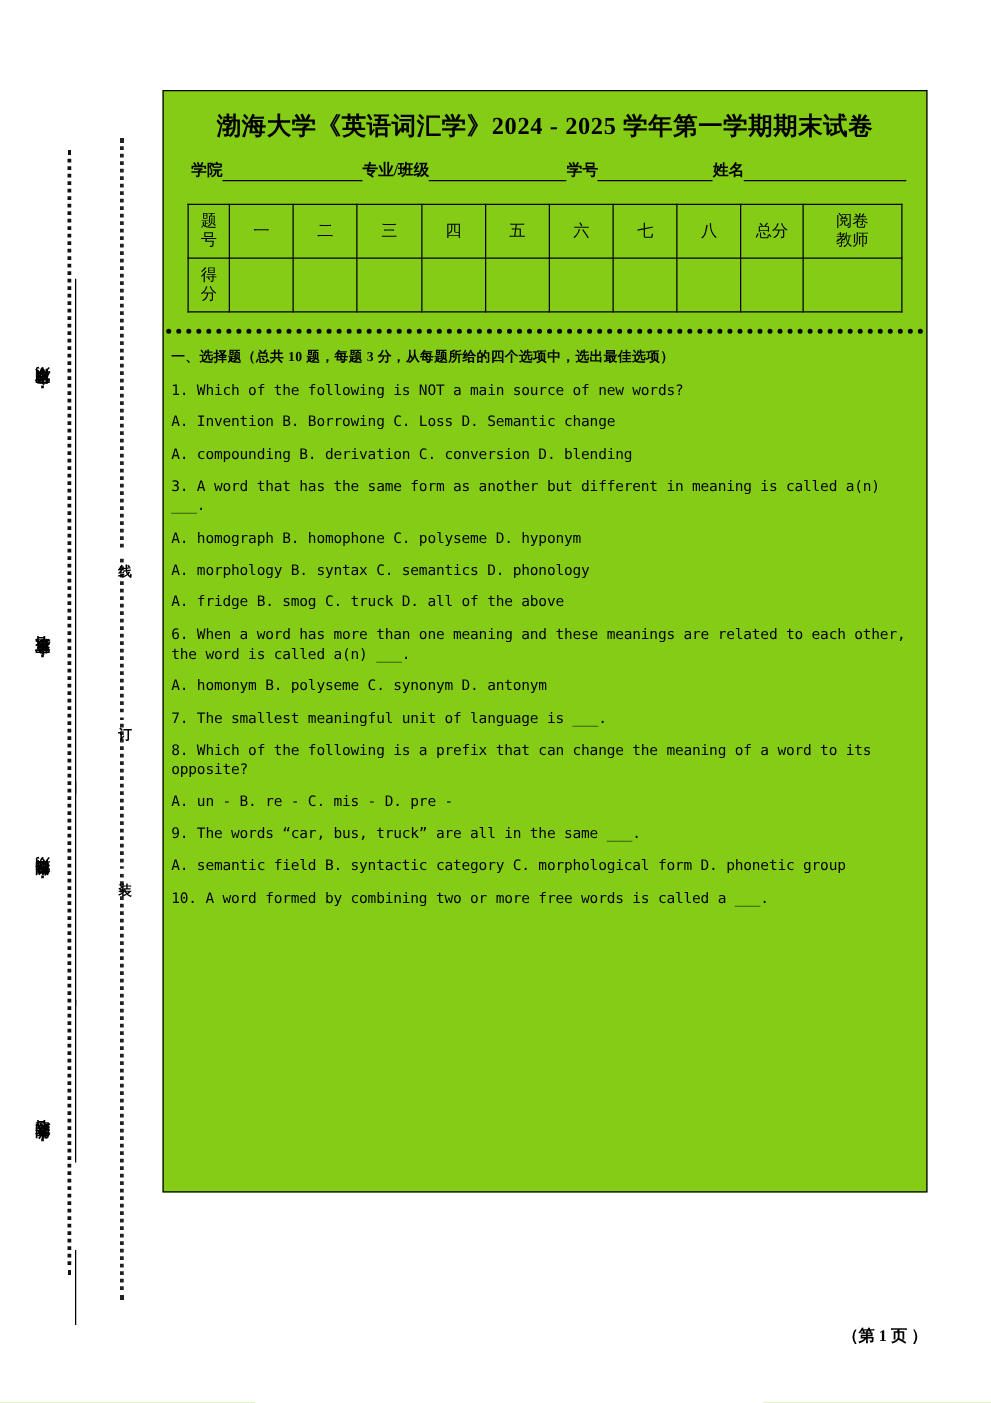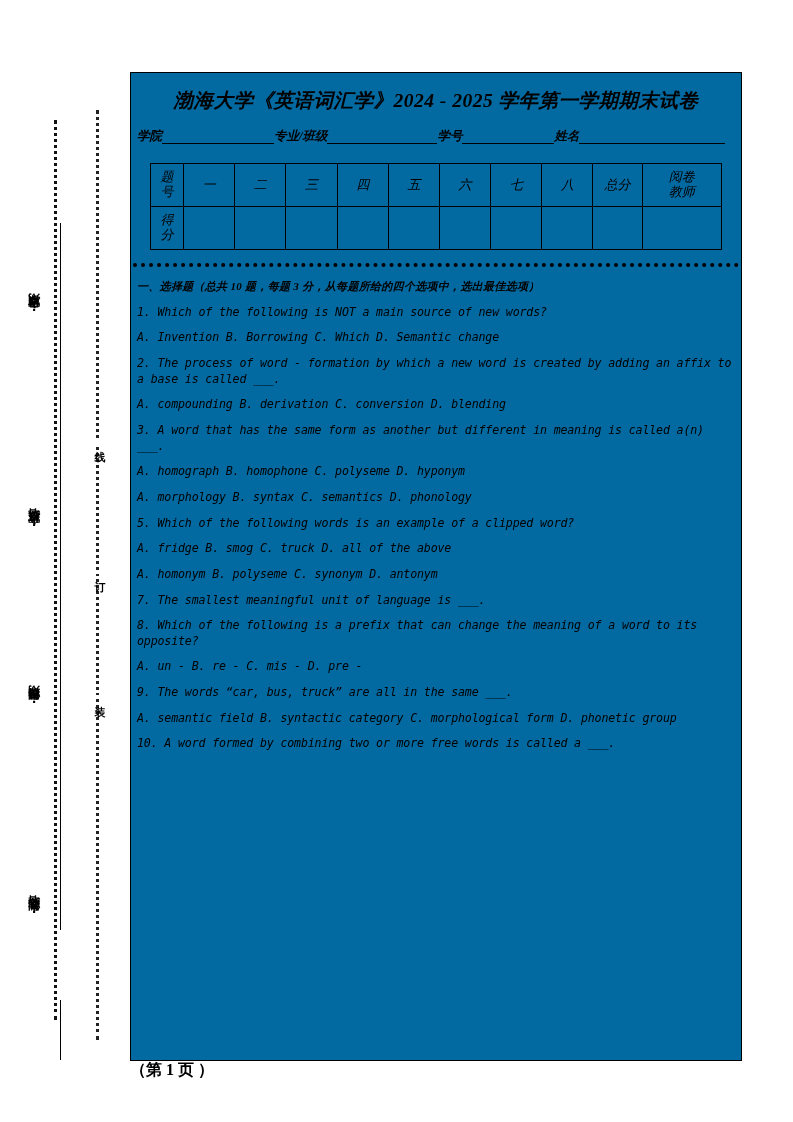--- a/index.html
+++ b/index.html
@@ -58,42 +58,41 @@
     padding: 2px 0;
     color: #000;
   }
 
   
   #sheet {
     position: absolute;
     left: 130px;
     top: 72px;
     width: 612px;
-    height: 989px;
+    height: 882px;
     border: 1px solid #000;
     box-sizing: border-box;
-    background: #0369a1;
-    font-style: italic;
+    background: #84cc16;
   }
 
   #paper-title {
     margin: 14px 6px 0 6px;
     text-align: center;
     font-family: "Liberation Serif", "DejaVu Serif", serif;
     font-size: 19.5px;
     font-weight: 700;
     letter-spacing: 0.5px;
     color: #000;
     white-space: nowrap;
   }
 
   #info-line {
-    margin: 14px 16px 0 6px;
+    margin: 14px 16px 0 22px;
     display: flex;
-    align-items: center;
+    align-items: flex-end;
     font-size: 12.5px;
     font-family: "Liberation Serif", "DejaVu Serif", serif;
     font-weight: 600;
     color: #000;
   }
   #info-line .lbl { white-space: nowrap; }
   #info-line .fill {
     border-bottom: 1px solid #000;
     height: 13px;
   }
@@ -164,23 +163,23 @@
     margin: 0 0 10px 0;
     letter-spacing: -0.15px;
   }
 
   
   #footer {
     position: absolute;
     left: 130px;
     top: 1060px;
     width: 612px;
-    text-align: left;
-    font-family: "Liberation Serif", "DejaVu Serif", serif;
-    font-size: 16px;
+    text-align: right;
+    font-family: "Liberation Serif", "DejaVu Serif", serif;
+    font-size: 13px;
     font-weight: 700;
     color: #000;
   }
 </style>
 </head>
 <body>
 
 <div id="left-margin">
   <div class="vtext" style="left:26px; top:300px;">审核日期:</div>
   <div class="vline" style="left:60px; top:223px; height:412px;"></div>
@@ -258,33 +257,32 @@
     </tbody>
       </table>
   </div>
 
   <div id="dot-sep"></div>
 
   <div id="qbody">
     <div class="section-title">一、选择题（总共 10 题，每题 3 分，从每题所给的四个选项中，选出最佳选项）</div>
 
     <div class="qstem">1. Which of the following is NOT a main source of new words?</div>
-    <div class="qopts">A. Invention  B. Borrowing  C. Which  D. Semantic change</div>
-
-    <div class="qstem">2. The process of word - formation by which a new word is created by adding an affix to a base is called ___.</div>
+    <div class="qopts">A. Invention  B. Borrowing  C. Loss  D. Semantic change</div>
+
     <div class="qopts">A. compounding  B. derivation  C. conversion  D. blending</div>
 
     <div class="qstem">3. A word that has the same form as another but different in meaning is called a(n) ___.</div>
     <div class="qopts">A. homograph  B. homophone  C. polyseme  D. hyponym</div>
 
     <div class="qopts">A. morphology  B. syntax  C. semantics  D. phonology</div>
 
-    <div class="qstem">5. Which of the following words is an example of a clipped word?</div>
     <div class="qopts">A. fridge  B. smog  C. truck  D. all of the above</div>
 
+    <div class="qstem">6. When a word has more than one meaning and these meanings are related to each other, the word is called a(n) ___.</div>
     <div class="qopts">A. homonym  B. polyseme  C. synonym  D. antonym</div>
 
     <div class="qstem">7. The smallest meaningful unit of language is ___.</div>
 
     <div class="qstem">8. Which of the following is a prefix that can change the meaning of a word to its opposite?</div>
     <div class="qopts">A. un -  B. re -  C. mis -  D. pre -</div>
 
     <div class="qstem">9. The words “car, bus, truck” are all in the same ___.</div>
     <div class="qopts">A. semantic field  B. syntactic category  C. morphological form  D. phonetic group</div>
 

